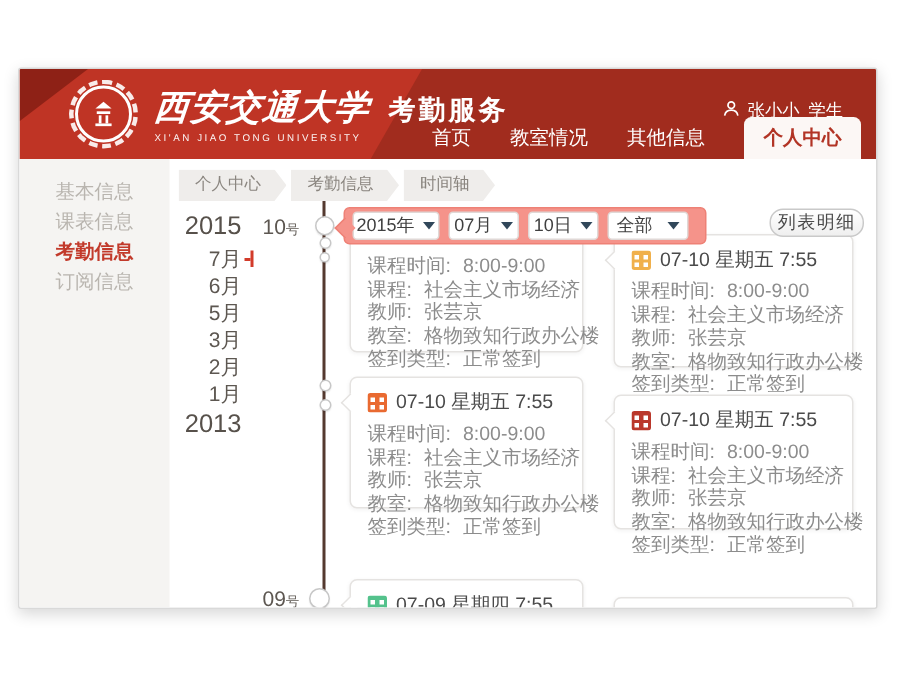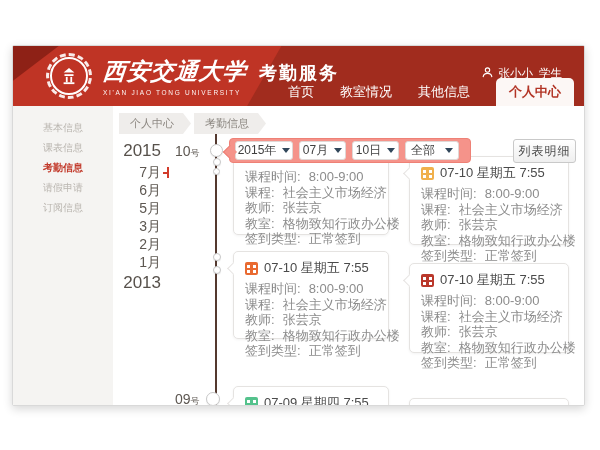--- a/index.html
+++ b/index.html
@@ -30,21 +30,21 @@
           color:#fff; font-size:11.5px; z-index:2; cursor:pointer; }
   .nav { position:absolute; right:10px; bottom:0; display:flex; align-items:flex-end; z-index:2; }
   .nav-item { color:#fff; font-size:13px; line-height:28px; margin-right:26px; cursor:pointer; white-space:nowrap; }
   .nav-tab  { background:#fcf7f5; color:#b23425; font-weight:bold; font-size:13px; line-height:28px;
               padding:0 13px; border-radius:5px 5px 0 0; cursor:pointer; white-space:nowrap; }
 
   
   .content { position:relative; height:299px; background:#fff; overflow:hidden; }
 
   .sidebar { position:absolute; left:0; top:0; bottom:0; width:100px; background:#f5f4f2; padding-top:12px; }
-  .side-item { height:20px; line-height:20px; text-align:center; font-size:10px; color:#b9b5af; cursor:pointer; }
+  .side-item { height:20px; line-height:20px; text-align:center; font-size:13px; color:#b9b5af; cursor:pointer; }
   .side-item.active { color:#c23a2b; font-weight:bold; }
 
   .crumbs { position:absolute; left:106px; top:7px; display:flex; gap:3px; z-index:4; }
   .crumb { background:#efedeb; color:#8a857f; font-size:11px; line-height:21px; padding:0 17px 0 11px;
            clip-path:polygon(0 0,calc(100% - 8px) 0,100% 50%,calc(100% - 8px) 100%,0 100%); cursor:pointer; }
 
   .years { position:absolute; left:100px; top:33px; width:48px; text-align:right; color:#57514b; z-index:2; }
   .year  { font-size:17px; line-height:24px; cursor:pointer; }
   .month { font-size:14px; line-height:18px; color:#5d5751; cursor:pointer; }
   .month-marker { position:absolute; left:150px; top:61px; width:6px; height:11px;
@@ -63,22 +63,22 @@
                padding:0 5px; z-index:6; }
   .filterbar::before { content:""; position:absolute; left:-5px; top:8px; width:9px; height:9px;
                background:#f5938a; border-left:1px solid #ee8176; border-bottom:1px solid #ee8176;
                transform:rotate(45deg); }
   .dd { background:#fff; border:1px solid #e0d8d6; border-radius:3px; height:19px; display:flex;
         align-items:center; justify-content:center; gap:6px; font-size:12px; color:#3f3f3f;
         cursor:pointer; padding:0 5px; white-space:nowrap; }
   .dd-year{width:58px;} .dd-month{width:47px;} .dd-day{width:47px;} .dd-scope{width:54px; gap:10px;}
   .caret { width:0; height:0; border-left:4px solid transparent; border-right:4px solid transparent;
            border-top:5px solid #31475a; }
-  .listbtn { position:absolute; left:500px; top:33px; width:63px; height:24px;
-             background:linear-gradient(#ffffff,#efefef); border:1px solid #c9c9c9; border-radius:3px;
+  .listbtn { position:absolute; left:500px; top:33px; width:63px; height:19px;
+             background:linear-gradient(#ffffff,#efefef); border:1px solid #c9c9c9; border-radius:9px;
              font-size:12px; color:#4a4a4a; display:flex; align-items:center; justify-content:center;
              letter-spacing:1px; cursor:pointer; z-index:6; }
 
   
   .card { position:absolute; background:#fff; border:1px solid #e5e3e1; border-radius:5px;
           box-shadow:0 1px 3px rgba(0,0,0,.05); padding:7px 11px; z-index:2; }
   .card.arrow::before { content:""; position:absolute; left:-5px; top:12px; width:8px; height:8px;
           background:#fff; border-left:1px solid #e5e3e1; border-bottom:1px solid #e5e3e1; transform:rotate(45deg); }
   #card0 { left:220px; top:41px;  width:156px; height:88px; padding-top:21px; }
   #card1 { left:396px; top:50px;  width:160px; height:89px; }
@@ -140,27 +140,27 @@
         <span class="nav-tab">个人中心</span>
       </div>
     </div>
 
     <div class="content">
 
       <div class="sidebar">
         <div class="side-item">基本信息</div>
         <div class="side-item">课表信息</div>
         <div class="side-item active">考勤信息</div>
-        <div class="side-item">请假申请</div>
         <div class="side-item">订阅信息</div>
       </div>
 
       <div class="crumbs">
         <span class="crumb">个人中心</span>
         <span class="crumb">考勤信息</span>
+        <span class="crumb">时间轴</span>
       </div>
 
       <div class="years">
         <div class="year">2015</div>
         <div class="month">7月</div>
         <div class="month">6月</div>
         <div class="month">5月</div>
         <div class="month">3月</div>
         <div class="month">2月</div>
         <div class="month">1月</div>

